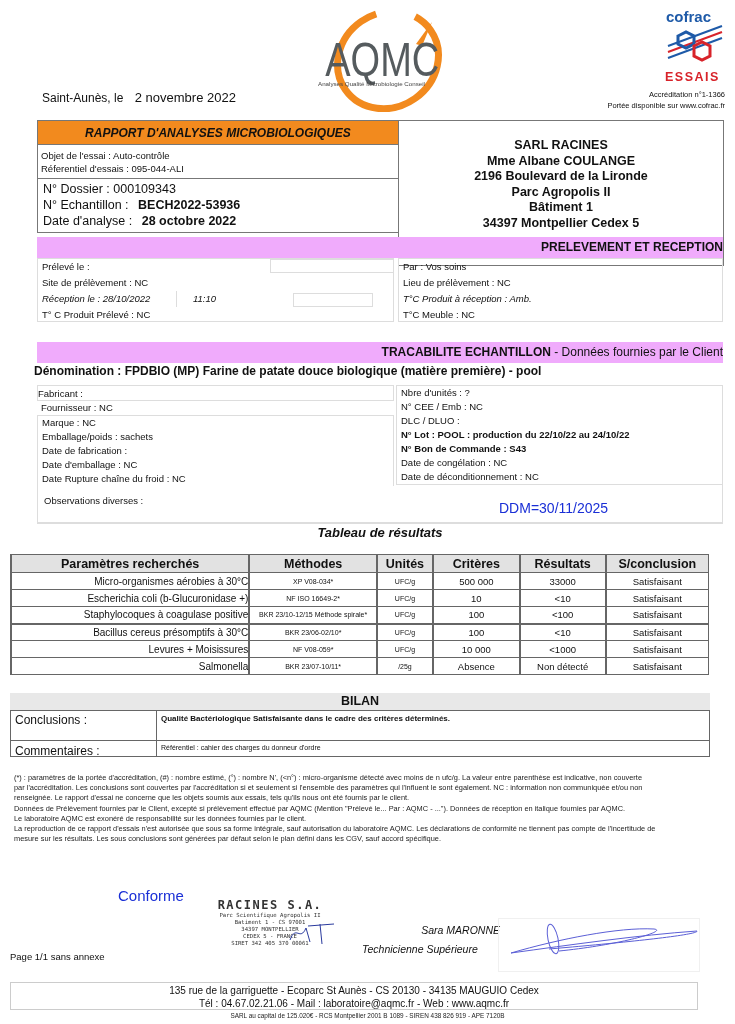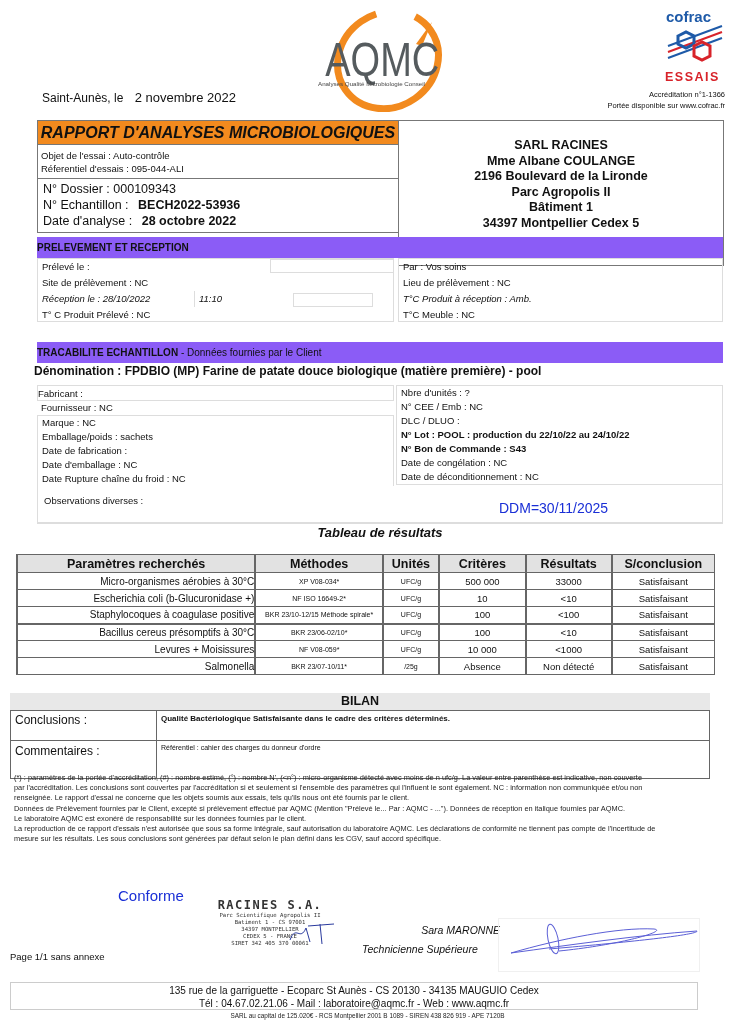--- a/index.html
+++ b/index.html
@@ -9,29 +9,29 @@
 
   
   .city-date { left: 42px; top: 90px; font-size: 12px; }
   .city-date .date { font-size: 13px; margin-left: 8px; }
   .logo-aqmc { left: 312px; top: 4px; width: 140px; height: 108px; }
   .cofrac { left: 664px; top: 8px; width: 62px; height: 76px; }
   .accred { right: 10px; top: 89px; font-size: 7.5px; text-align: right; line-height: 11px; }
 
   
   .report-box { left: 37px; top: 120px; width: 362px; height: 113px; border: 1px solid #777; }
-  .report-title { background: #f28a1e; height: 24px; border-bottom: 1px solid #777; text-align: center; font-weight: bold; font-style: italic; font-size: 16px; line-height: 24px; color: #111; }
+  .report-title { background: #f28a1e; height: 24px; border-bottom: 1px solid #777; text-align: center; font-weight: bold; font-style: italic; font-size: 12px; line-height: 24px; color: #111; }
   .report-obj { height: 34px; padding: 4px 3px; font-size: 9.5px; line-height: 13px; border-bottom: 1px solid #777; }
   .report-ids { padding: 2px 5px; font-size: 12.5px; line-height: 16px; }
   .report-ids b { margin-left: 6px; }
 
   .client-box { left: 398px; top: 120px; width: 326px; height: 146px; border: 1px solid #777; text-align: center; font-weight: bold; font-size: 12.5px; line-height: 15.5px; padding-top: 17px; }
 
   
-  .section-bar { background: #8b5cf6; text-align: left; font-weight: bold; font-size: 10px; height: 21px; line-height: 21px; }
+  .section-bar { background: #f0abfc; text-align: right; font-weight: bold; font-size: 12px; height: 21px; line-height: 21px; }
   .prel-bar { left: 37px; top: 237px; width: 686px; }
   .prel-left { left: 37px; top: 258px; width: 357px; height: 64px; border: 1px solid #ddd; font-size: 9.5px; }
   .prel-right { left: 398px; top: 258px; width: 325px; height: 64px; border: 1px solid #ddd; font-size: 9.5px; }
   .row { height: 16px; line-height: 16px; padding-left: 4px; position: relative; }
   .it { font-style: italic; }
   .inbox { position: absolute; border: 1px solid #ddd; height: 14px; }
 
   .trac-bar { left: 37px; top: 342px; width: 686px; font-weight: normal; }
   .trac-bar b { font-weight: bold; }
   .denom { left: 34px; top: 364px; font-size: 12px; font-weight: bold; }
@@ -42,31 +42,31 @@
   .trac-left .rest { border: 1px solid #ddd; border-bottom: none; padding-left: 4px; }
   .trac-left .rest div { height: 14px; line-height: 14px; }
   .trac-right { left: 396px; top: 385px; width: 327px; height: 100px; border: 1px solid #ddd; font-size: 9.5px; padding-left: 4px; }
   .trac-right div { height: 14px; line-height: 14px; }
   .obs-box { left: 37px; top: 485px; width: 686px; height: 38px; border: 1px solid #ddd; border-top: none; font-size: 9.5px; }
   .obs-label { left: 6px; top: 10px; }
   .ddm { left: 461px; top: 15px; font-size: 14px; color: #1a2fd6; }
   .tab-title { left: 37px; top: 522px; width: 686px; height: 18px; text-align: center; border-top: 2px solid #ddd; font-weight: bold; font-style: italic; font-size: 13px; line-height: 18px; }
 
   
-  .results { left: 16px; top: 554px; width: 699px; border-collapse: collapse; font-size: 9.5px; }
+  .results { left: 10px; top: 554px; width: 699px; border-collapse: collapse; font-size: 9.5px; }
   .results th { background: #e2e2e2; font-size: 12.5px; font-weight: bold; height: 18px; border: 1px solid #666; border-left: 2px solid #666; text-align: center; }
   .results td { border: 1px solid #666; border-left: 2px solid #666; height: 17px; text-align: center; }
   .results td.param { text-align: right; padding-left: 20px; font-size: 10px; margin-left: 36px; }
   .results td.meth { font-size: 7px; }
   .results td.unit { font-size: 7px; }
   .results tr.sep td { border-top: 2px solid #666; }
 
   
   .bilan-bar { left: 10px; top: 693px; width: 700px; background: #e8e8e8; text-align: center; font-weight: bold; font-size: 12.5px; height: 17px; line-height: 17px; }
-  .bilan-box { left: 10px; top: 710px; width: 700px; height: 69px; border: 1px solid #666; padding-left: 20px; }
+  .bilan-box { left: 10px; top: 710px; width: 700px; height: 47px; border: 1px solid #666; padding-left: 20px; }
   .bilan-row { position: absolute; left: 0; width: 100%; }
   .bilan-row .k { position: absolute; left: 4px; font-size: 12px; }
   .bilan-row .v { position: absolute; left: 150px; font-size: 8px; }
   .bilan-div-v { position: absolute; left: 145px; top: 0; height: 100%; border-left: 1px solid #666; }
   .bilan-div-h { position: absolute; left: 0; top: 29px; width: 100%; border-top: 1px solid #666; }
 
   .notes { left: 14px; top: 773px; width: 710px; font-size: 7.4px; line-height: 10.2px; color: #222; }
 
   
   .conforme { left: 118px; top: 887px; font-size: 15px; color: #1a2fd6; }
@@ -145,21 +145,21 @@
   <div>Bâtiment 1</div>
   <div>34397 Montpellier Cedex 5</div>
 </div>
 
 <div class="abs section-bar prel-bar">PRELEVEMENT ET RECEPTION</div>
 <div class="abs prel-left">
   <div class="row">Prélevé le :</div>
   <div class="row">Site de prélèvement : NC</div>
   <div class="row it">
     <span>Réception le : 28/10/2022</span>
-    <span style="position:absolute;left:156px;border-left:1px solid #ddd;padding-left:4px;font-style:italic;">11:10</span>
+    <span style="position:absolute;left:138px;border-left:1px solid #ddd;padding-left:16px;font-style:italic;">11:10</span>
   </div>
   <div class="row">T° C Produit Prélevé : NC</div>
   <div class="inbox" style="left:232px;top:0;width:124px;"></div>
   <div class="inbox" style="left:255px;top:34px;width:80px;"></div>
 </div>
 <div class="abs prel-right">
   <div class="row">Par : Vos soins</div>
   <div class="row">Lieu de prélèvement : NC</div>
   <div class="row it">T°C Produit à réception : Amb.</div>
   <div class="row">T°C Meuble : NC</div>

